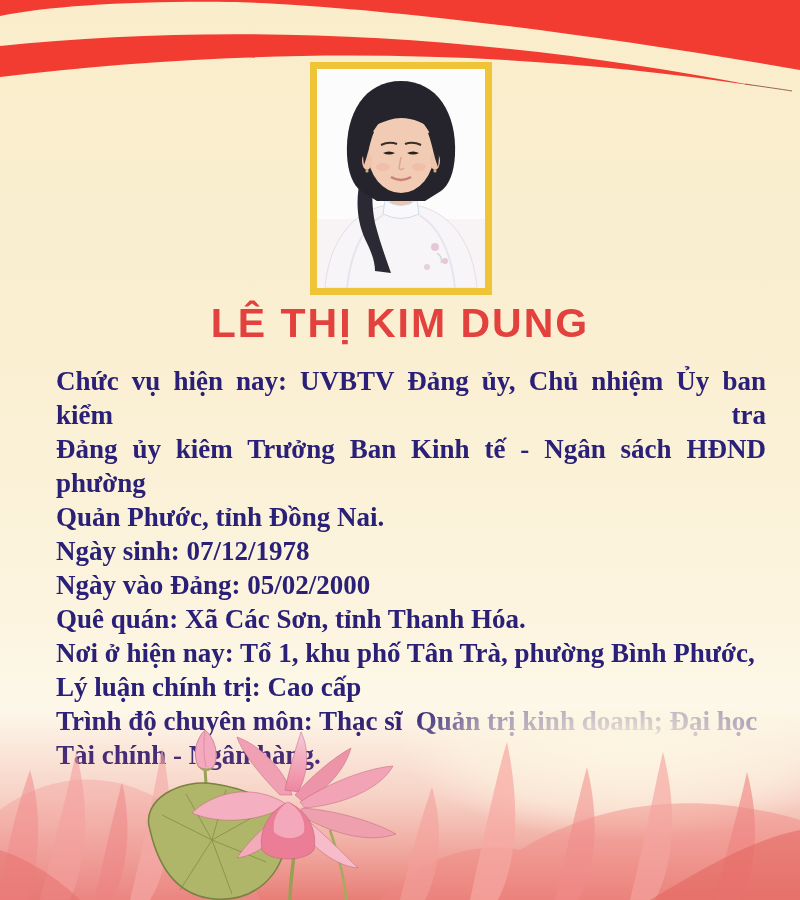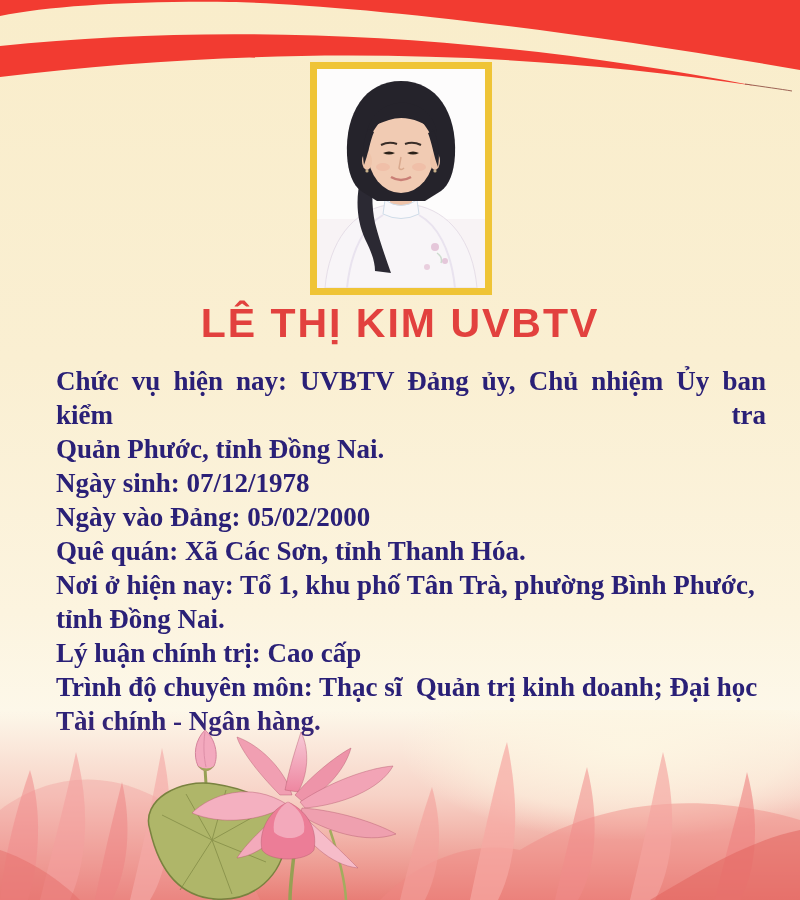--- a/index.html
+++ b/index.html
@@ -91,30 +91,30 @@
       <path d="M88,75 Q96,72 104,76" stroke="#3A2E28" stroke-width="2" fill="none"></path>
       <path d="M66,84 Q72,81 78,84 Q72,87 66,84 Z" fill="#2A2118"></path>
       <path d="M90,84 Q96,81 102,84 Q96,87 90,84 Z" fill="#2A2118"></path>
       <path d="M84,88 L82,99 Q84,102 87,99" stroke="#D9A98E" stroke-width="1.5" fill="none"></path>
       <path d="M74,108 Q84,114 94,108" stroke="#C97F76" stroke-width="2.5" fill="none"></path>
       <ellipse cx="66" cy="98" rx="7" ry="4" fill="rgba(235,150,130,0.22)"></ellipse>
       <ellipse cx="102" cy="98" rx="7" ry="4" fill="rgba(235,150,130,0.22)"></ellipse>
     </svg>
   </div>
 
-  <h1 class="profile-name">LÊ THỊ KIM UVBTV</h1>
+  <h1 class="profile-name">LÊ THỊ KIM DUNG</h1>
 
   <div class="bio">
     <div class="line just">Chức vụ hiện nay: UVBTV Đảng ủy, Chủ nhiệm Ủy ban kiểm tra</div>
+    <div class="line just">Đảng ủy kiêm Trưởng Ban Kinh tế - Ngân sách HĐND phường</div>
     <div class="line">Quản Phước, tỉnh Đồng Nai.</div>
     <div class="line">Ngày sinh: 07/12/1978</div>
     <div class="line">Ngày vào Đảng: 05/02/2000</div>
     <div class="line">Quê quán: Xã Các Sơn, tỉnh Thanh Hóa.</div>
     <div class="line">Nơi ở hiện nay: Tổ 1, khu phố Tân Trà, phường Bình Phước,</div>
-    <div class="line">tỉnh Đồng Nai.</div>
     <div class="line">Lý luận chính trị: Cao cấp</div>
     <div class="line">Trình độ chuyên môn: Thạc sĩ  Quản trị kinh doanh; Đại học</div>
     <div class="line">Tài chính - Ngân hàng.</div>
   </div>
 
   <svg class="bottom-flowers" width="800" height="190" viewBox="0 0 190 190" preserveAspectRatio="none" aria-hidden="true" style="width:800px;height:190px;">
   </svg>
   <svg class="bottom-flowers" width="800" height="190" viewBox="0 0 800 190" aria-hidden="true">
     <defs>
       <linearGradient id="washGrad" x1="0" y1="0" x2="0" y2="1">

